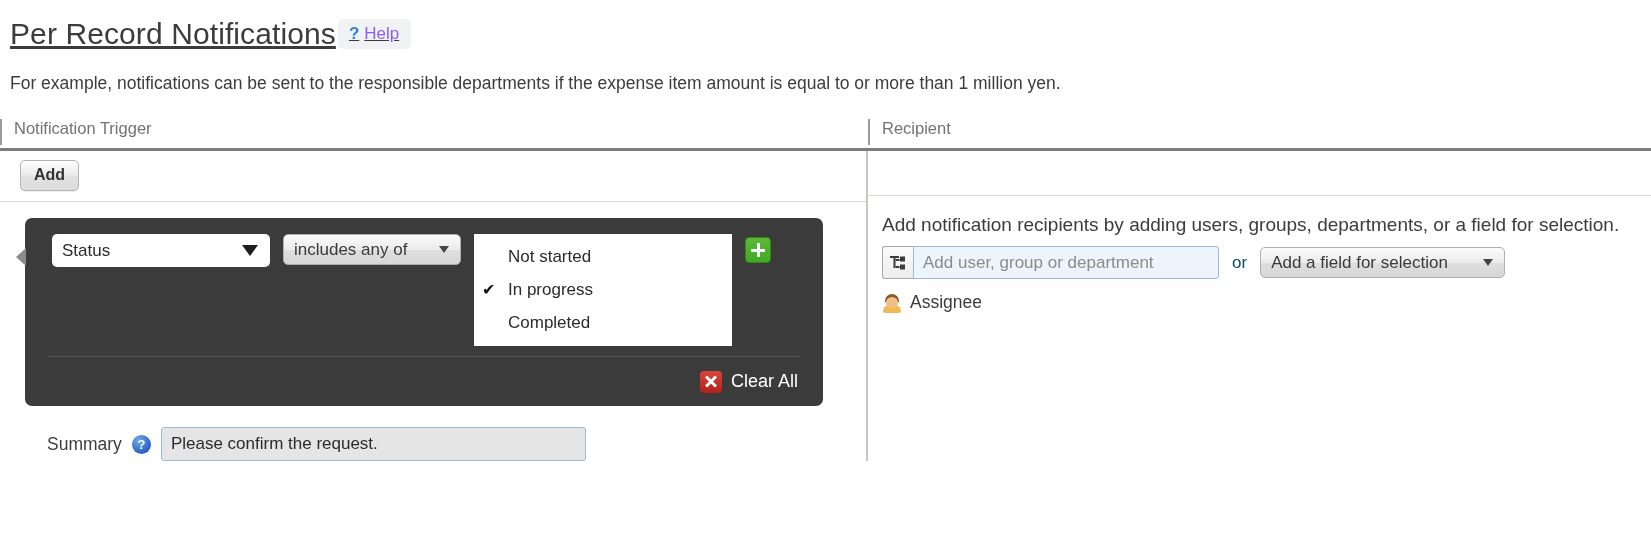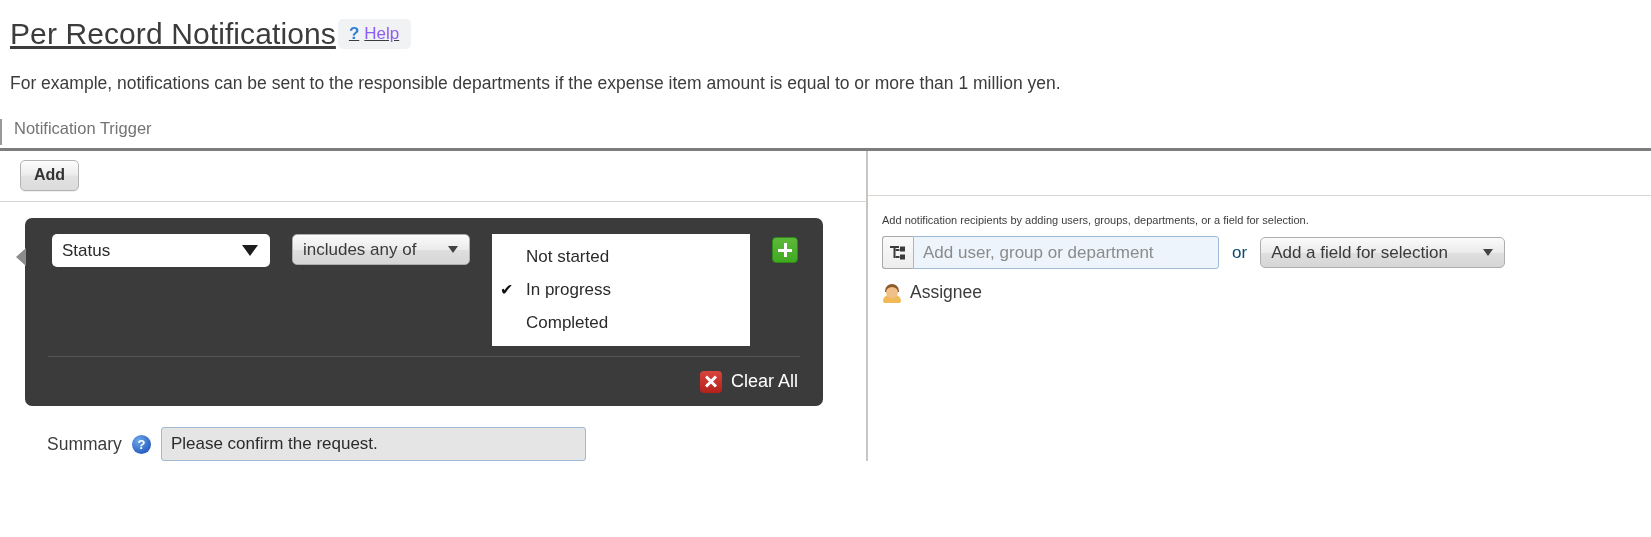--- a/index.html
+++ b/index.html
@@ -121,21 +121,21 @@
     top: 30px;
     width: 0; height: 0;
     border-top: 9px solid transparent;
     border-bottom: 9px solid transparent;
     border-right: 10px solid #8c8c8c;
   }
 
   .cond-row {
     display: flex;
     align-items: flex-start;
-    gap: 22px;
+    gap: 13px;
     padding: 0 0 0 27px;
     height: 122px;
   }
 
   
   .sel-field {
     position: relative;
     width: 218px;
     height: 33px;
     background: #ffffff;
@@ -290,21 +290,21 @@
     font-size: 17px;
     color: #2b2b2b;
     padding: 0 9px;
     font-family: "Liberation Sans", sans-serif;
     outline: none;
   }
 
   
   .recip-body { padding: 18px 0 0 14px; }
   .recip-descr {
-    font-size: 11px;
+    font-size: 19px;
     color: #3c3c3c;
     white-space: nowrap;
     overflow: hidden;
   }
   .recip-controls {
     display: flex;
     align-items: center;
     gap: 13px;
     margin-top: 10px;
   }
@@ -412,20 +412,21 @@
   </div>
 
   <div class="descr">
     <div class="descr-line">For example, notifications can be sent to the responsible departments if the expense item amount is equal to or more than 1 million yen.</div>
   </div>
 
   <div class="table-wrap">
 
     <div class="thead">
       <div class="th th-trigger">Notification Trigger</div>
+      <div class="th th-recipient">Recipient</div>
     </div>
 
     <div class="tbody">
 
       <div class="col-trigger">
 
         <div class="addbar">
           <div class="btn-add">Add</div>
         </div>
 

